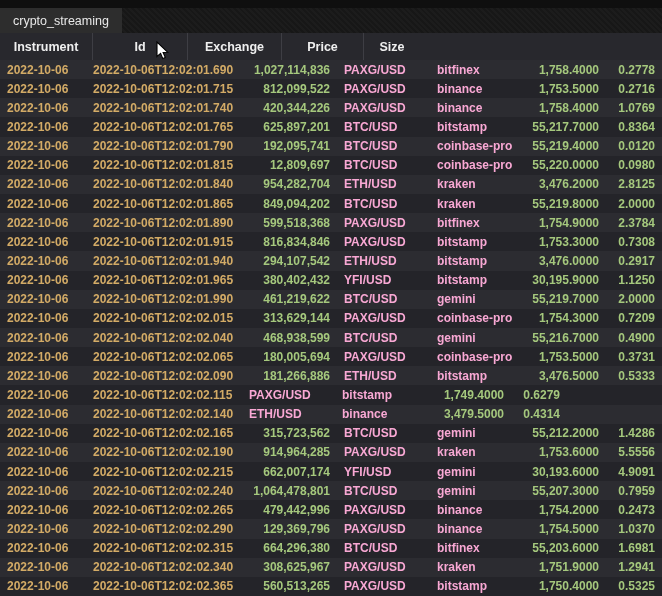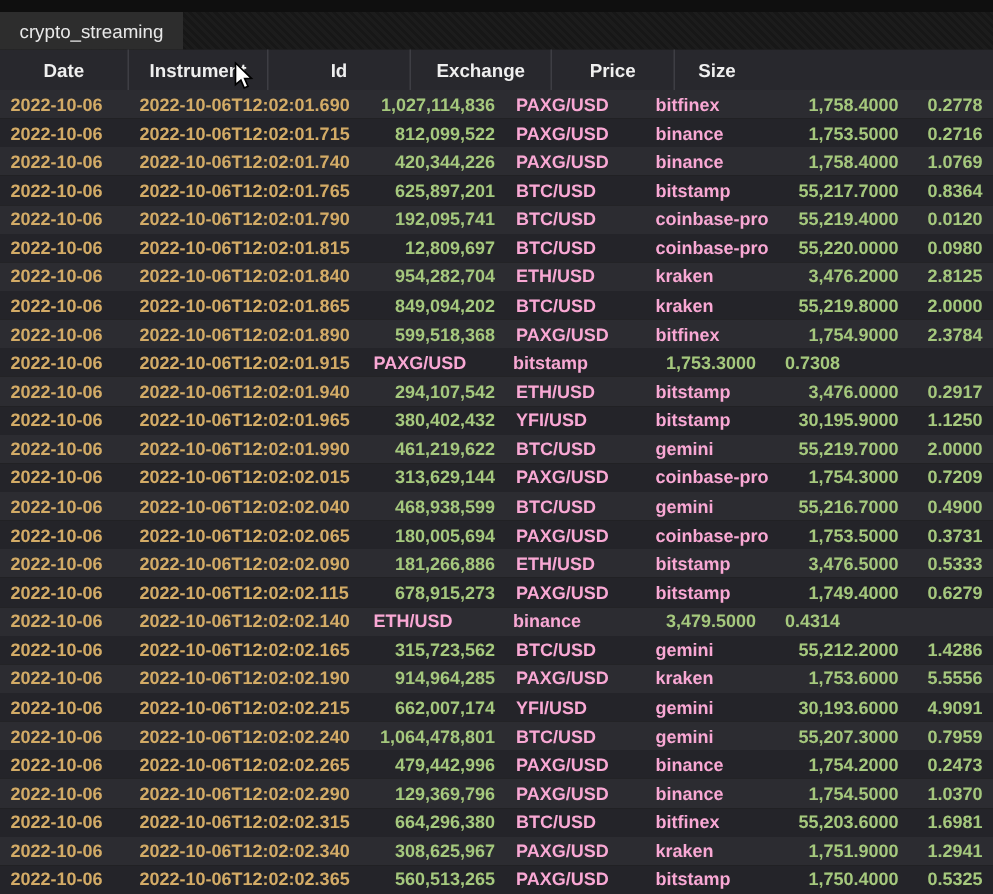--- a/index.html
+++ b/index.html
@@ -90,21 +90,20 @@
 <body>
 
 <div class="app">
   <div class="top-strip"></div>
 
   <div class="tab-bar">
     <div class="tab">crypto_streaming</div>
   </div>
 
   <div class="header-row">
-      <div class="hcell" style="width: 86px; flex: 0 0 86px;">Date</div>
       <div class="hcell" style="width: 93px; flex: 0 0 93px;">Instrument</div>
       <div class="hcell" style="width: 95px; flex: 0 0 95px;">Id</div>
       <div class="hcell" style="width: 94px; flex: 0 0 94px;">Exchange</div>
       <div class="hcell" style="width: 82px; flex: 0 0 82px;">Price</div>
       <div class="hcell" style="width: 56px; flex: 0 0 56px;">Size</div>
     </div>
 
   <div class="table-body">
       <div class="row light">
         <div class="cell left gold" style="width: 86px; flex: 0 0 86px;">2022-10-06</div>
@@ -183,20 +182,21 @@
         <div class="cell left gold" style="width: 156px; flex: 0 0 156px;">2022-10-06T12:02:01.890</div>
         <div class="cell right green" style="width: 95px; flex: 0 0 95px;">599,518,368</div>
         <div class="cell left white" style="width: 93px; flex: 0 0 93px;">PAXG/USD</div>
         <div class="cell left white" style="width: 94px; flex: 0 0 94px;">bitfinex</div>
         <div class="cell right green" style="width: 82px; flex: 0 0 82px;">1,754.9000</div>
         <div class="cell right green" style="width: 56px; flex: 0 0 56px;">2.3784</div>
       </div>
       <div class="row dark">
         <div class="cell left gold" style="width: 86px; flex: 0 0 86px;">2022-10-06</div>
         <div class="cell left gold" style="width: 156px; flex: 0 0 156px;">2022-10-06T12:02:01.915</div>
+        <div class="cell right green" style="width: 95px; flex: 0 0 95px;">816,834,846</div>
         <div class="cell left white" style="width: 93px; flex: 0 0 93px;">PAXG/USD</div>
         <div class="cell left white" style="width: 94px; flex: 0 0 94px;">bitstamp</div>
         <div class="cell right green" style="width: 82px; flex: 0 0 82px;">1,753.3000</div>
         <div class="cell right green" style="width: 56px; flex: 0 0 56px;">0.7308</div>
       </div>
       <div class="row light">
         <div class="cell left gold" style="width: 86px; flex: 0 0 86px;">2022-10-06</div>
         <div class="cell left gold" style="width: 156px; flex: 0 0 156px;">2022-10-06T12:02:01.940</div>
         <div class="cell right green" style="width: 95px; flex: 0 0 95px;">294,107,542</div>
         <div class="cell left white" style="width: 93px; flex: 0 0 93px;">ETH/USD</div>
@@ -254,21 +254,20 @@
         <div class="cell left gold" style="width: 156px; flex: 0 0 156px;">2022-10-06T12:02:02.090</div>
         <div class="cell right green" style="width: 95px; flex: 0 0 95px;">181,266,886</div>
         <div class="cell left white" style="width: 93px; flex: 0 0 93px;">ETH/USD</div>
         <div class="cell left white" style="width: 94px; flex: 0 0 94px;">bitstamp</div>
         <div class="cell right green" style="width: 82px; flex: 0 0 82px;">3,476.5000</div>
         <div class="cell right green" style="width: 56px; flex: 0 0 56px;">0.5333</div>
       </div>
       <div class="row dark">
         <div class="cell left gold" style="width: 86px; flex: 0 0 86px;">2022-10-06</div>
         <div class="cell left gold" style="width: 156px; flex: 0 0 156px;">2022-10-06T12:02:02.115</div>
-        <div class="cell right green" style="width: 95px; flex: 0 0 95px;">678,915,273</div>
         <div class="cell left white" style="width: 93px; flex: 0 0 93px;">PAXG/USD</div>
         <div class="cell left white" style="width: 94px; flex: 0 0 94px;">bitstamp</div>
         <div class="cell right green" style="width: 82px; flex: 0 0 82px;">1,749.4000</div>
         <div class="cell right green" style="width: 56px; flex: 0 0 56px;">0.6279</div>
       </div>
       <div class="row light">
         <div class="cell left gold" style="width: 86px; flex: 0 0 86px;">2022-10-06</div>
         <div class="cell left gold" style="width: 156px; flex: 0 0 156px;">2022-10-06T12:02:02.140</div>
         <div class="cell left white" style="width: 93px; flex: 0 0 93px;">ETH/USD</div>
         <div class="cell left white" style="width: 94px; flex: 0 0 94px;">binance</div>

